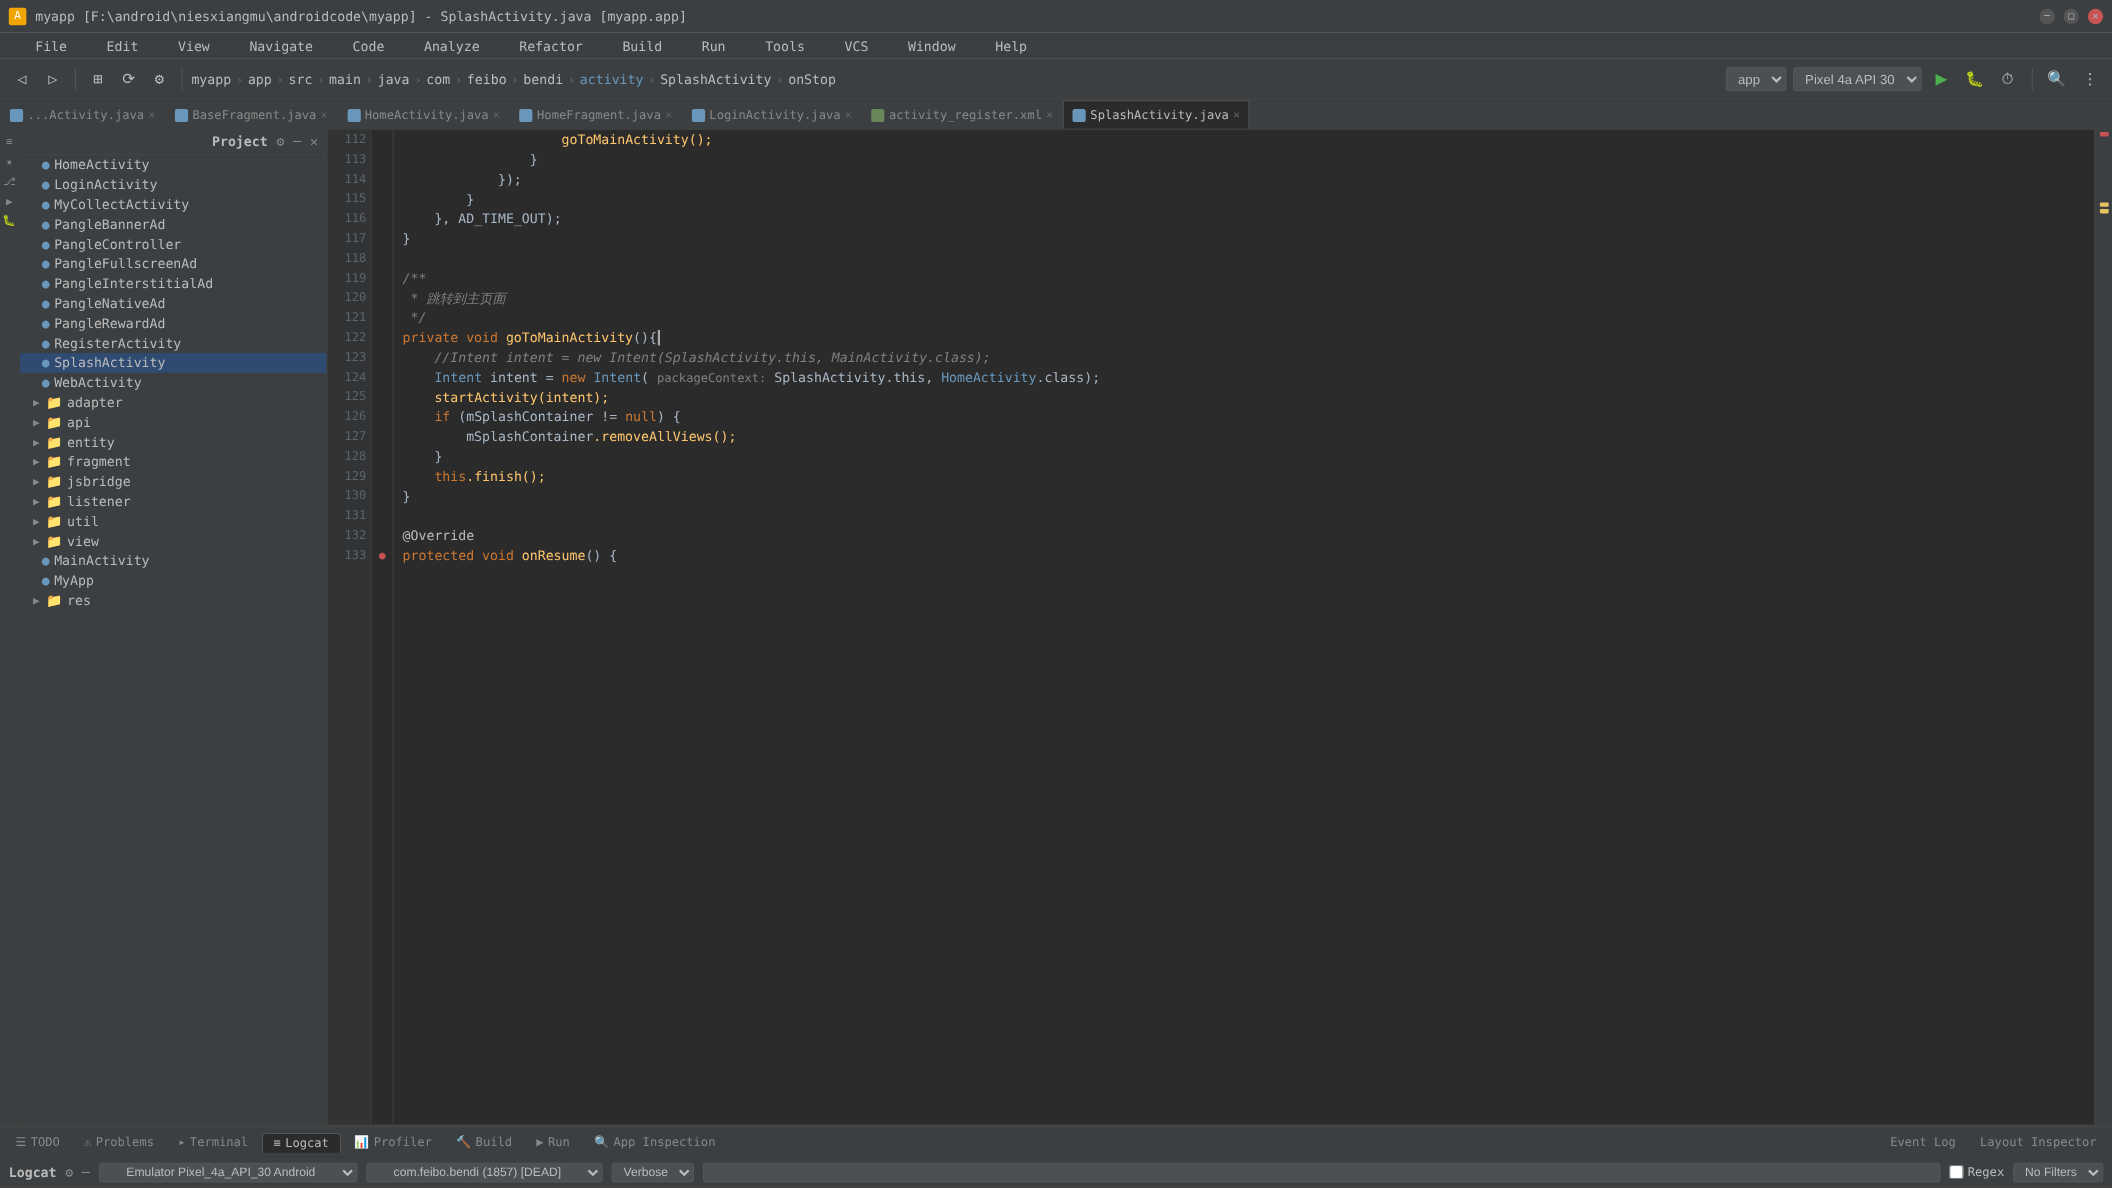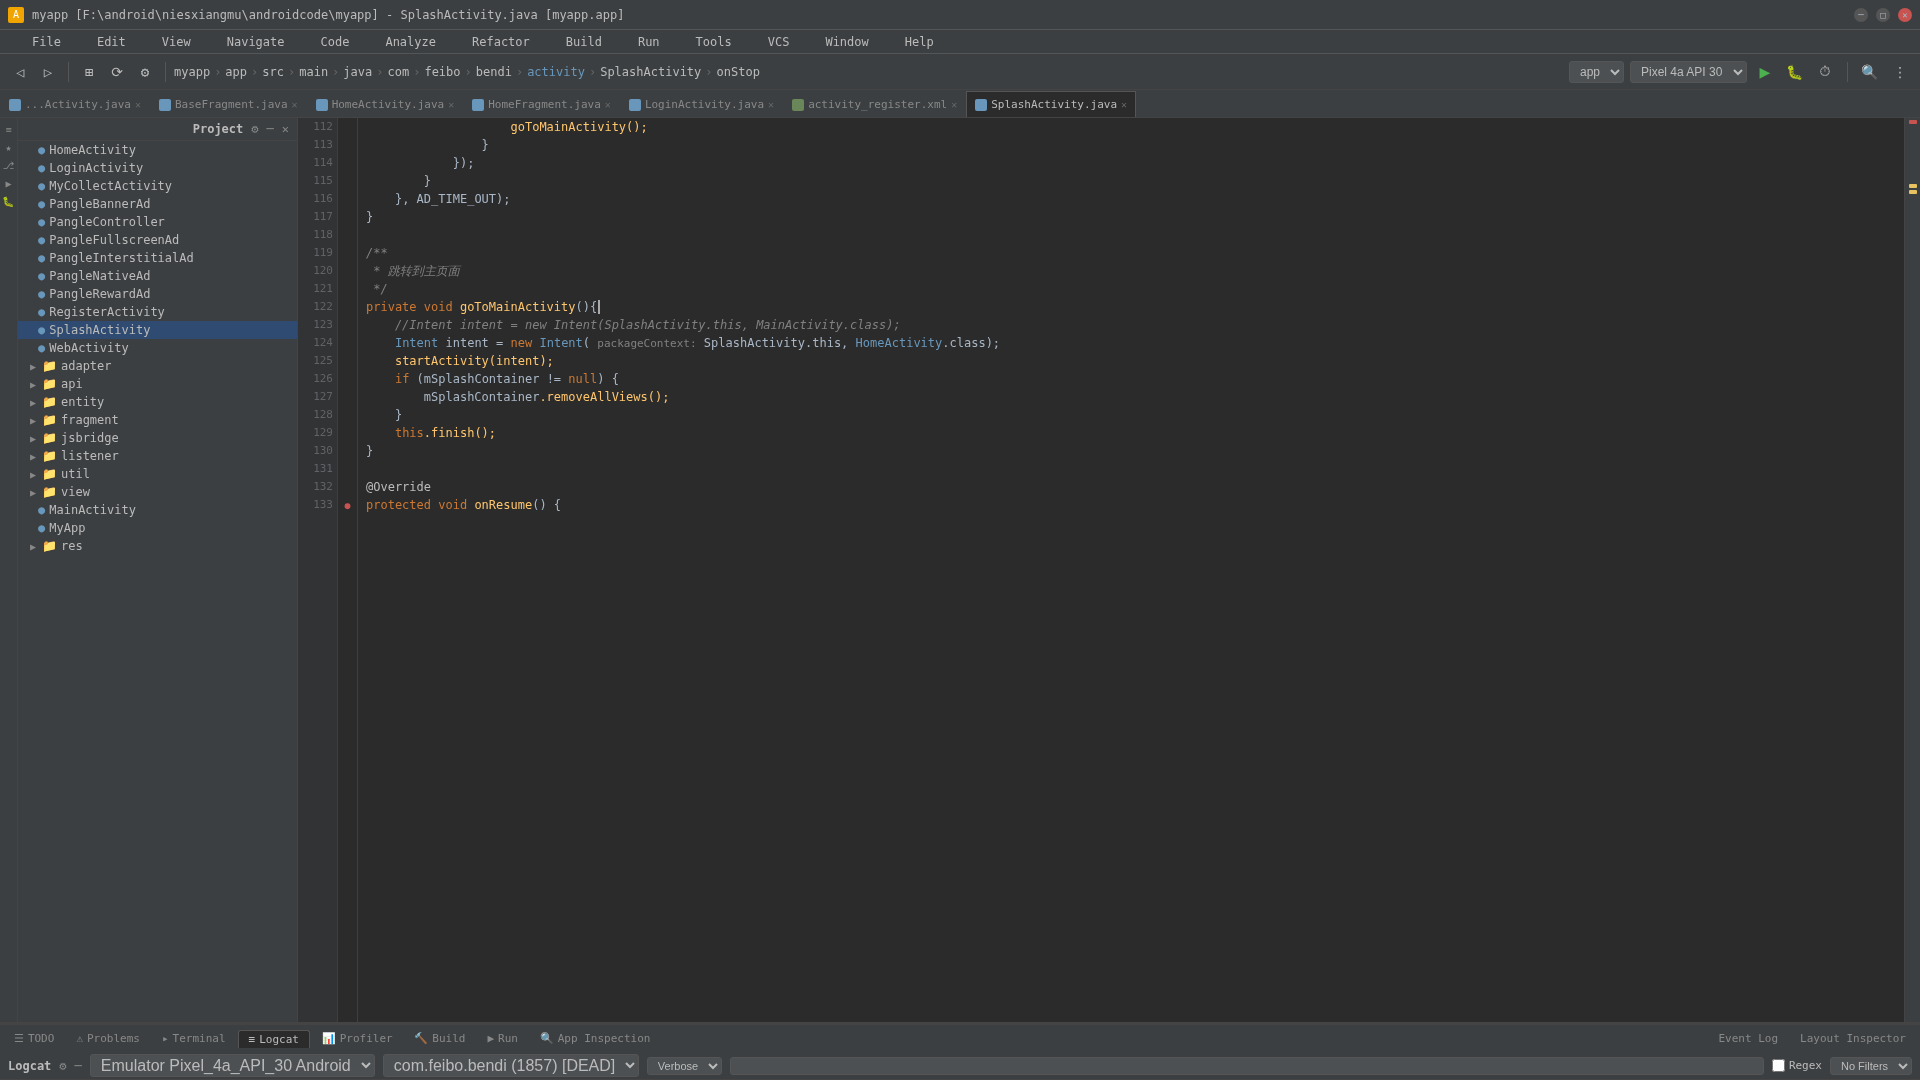--- a/index.html
+++ b/index.html
@@ -304,22 +304,22 @@
     }
     .logcat-label {
       color: #bbb;
       font-weight: bold;
       font-size: 12px;
     }
     .device-dropdown {
       background: #4c5052;
       border: 1px solid #555;
       color: #bbb;
-      padding: 1px 6px;
-      font-size: 16px;
+      padding: 1px 20px;
+      font-size: 11px;
       border-radius: 3px;
       cursor: pointer;
     }
     .verbose-dropdown {
       background: #4c5052;
       border: 1px solid #555;
       color: #bbb;
       padding: 1px 6px;
       font-size: 11px;
       border-radius: 3px;

